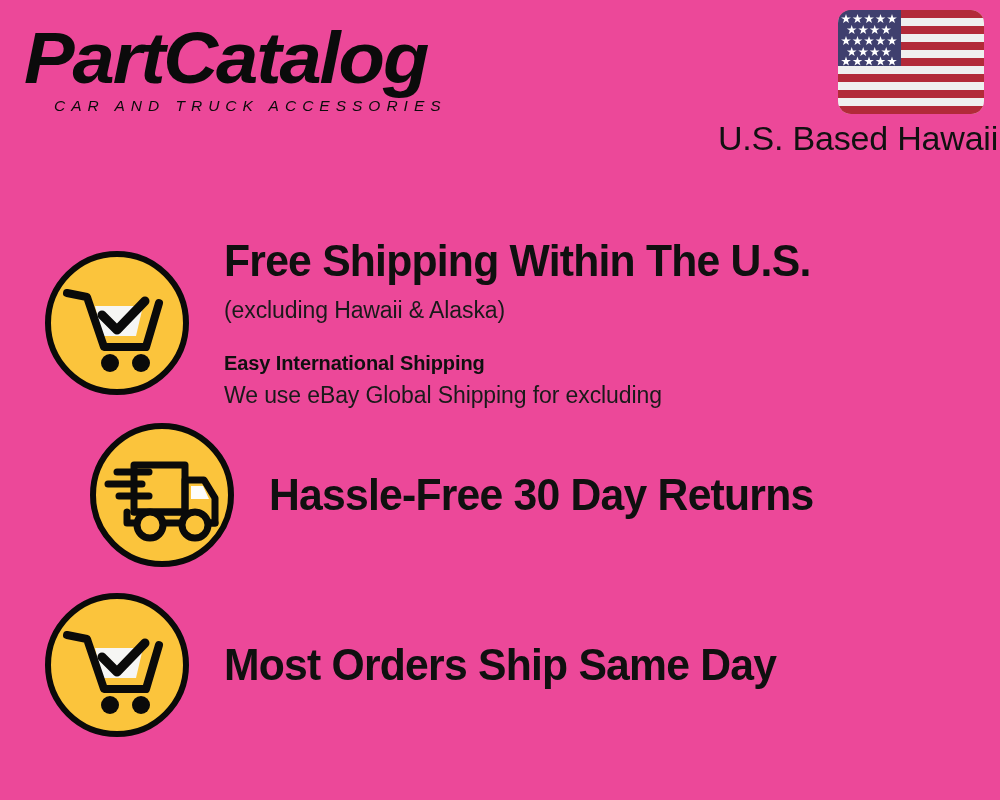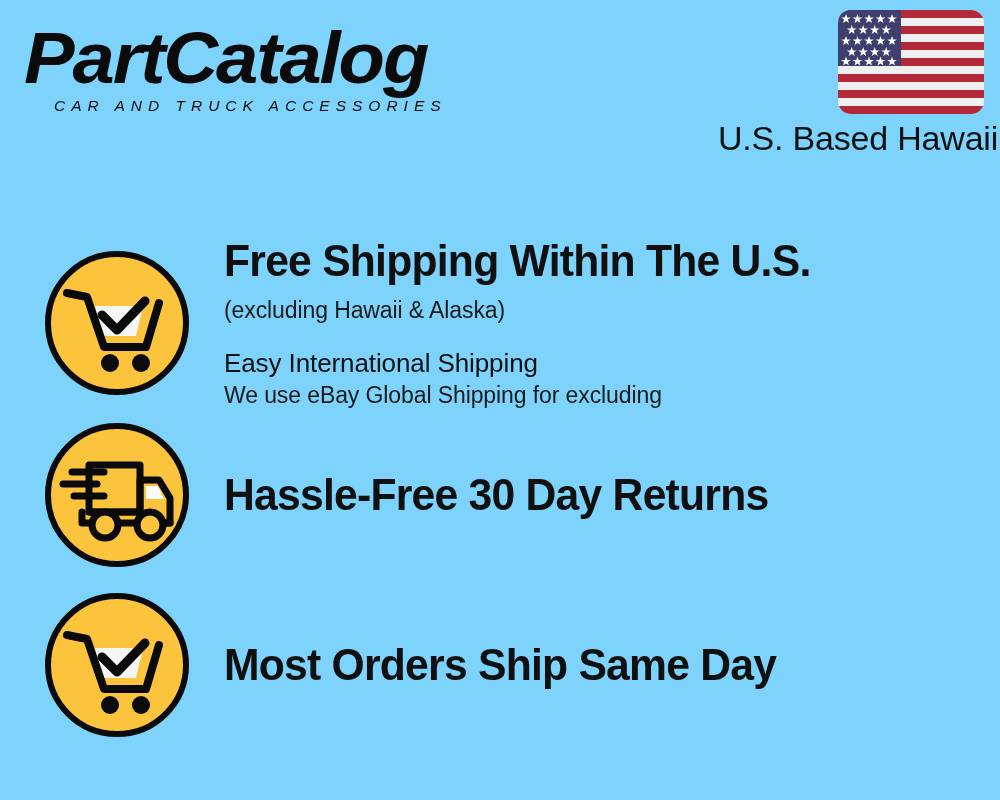--- a/index.html
+++ b/index.html
@@ -9,21 +9,21 @@
     background: #ffffff;
   }
   body {
     font-family: "Liberation Sans", "DejaVu Sans", sans-serif;
     -webkit-font-smoothing: antialiased;
   }
   #banner {
     position: relative;
     width: 1000px;
     height: 800px;
-    background: #7dd3fc;
+    background: #ec4899;
     overflow: hidden;
   }
 
   
   #brand-logo {
     position: absolute;
     left: 24px;
     top: 20px;
     width: 470px;
     height: 100px;
@@ -80,21 +80,21 @@
 
   
   .feature-row {
     position: absolute;
     left: 0;
     width: 916px;
     display: flex;
     align-items: center;
   }
   #feature-row-0 { top: 248px; height: 150px; }
-  #feature-row-1 { top: 420px; height: 150px; }
+  #feature-row-1 { top: 420px; height: 150px; padding-left: 45px; }
   #feature-row-2 { top: 590px; height: 150px; }
 
   .feature-icon {
     flex: 0 0 auto;
     margin-left: 42px;
     width: 150px;
     height: 150px;
   }
   .feature-icon svg { display: block; width: 150px; height: 150px; }
 
@@ -120,22 +120,22 @@
     font-size: 23px;
     font-weight: 400;
     line-height: 32px;
     color: #1a1a1a;
     letter-spacing: -0.1px;
     margin-top: 8px;
     white-space: nowrap;
   }
   .feature-sub-strong {
     display: block;
-    font-size: 26px;
-    font-weight: 400;
+    font-size: 20px;
+    font-weight: 700;
     line-height: 30px;
     color: #101010;
     letter-spacing: -0.1px;
     margin-top: 22px;
     white-space: nowrap;
   }
   .feature-sub-plain {
     display: block;
     font-size: 23px;
     font-weight: 400;

